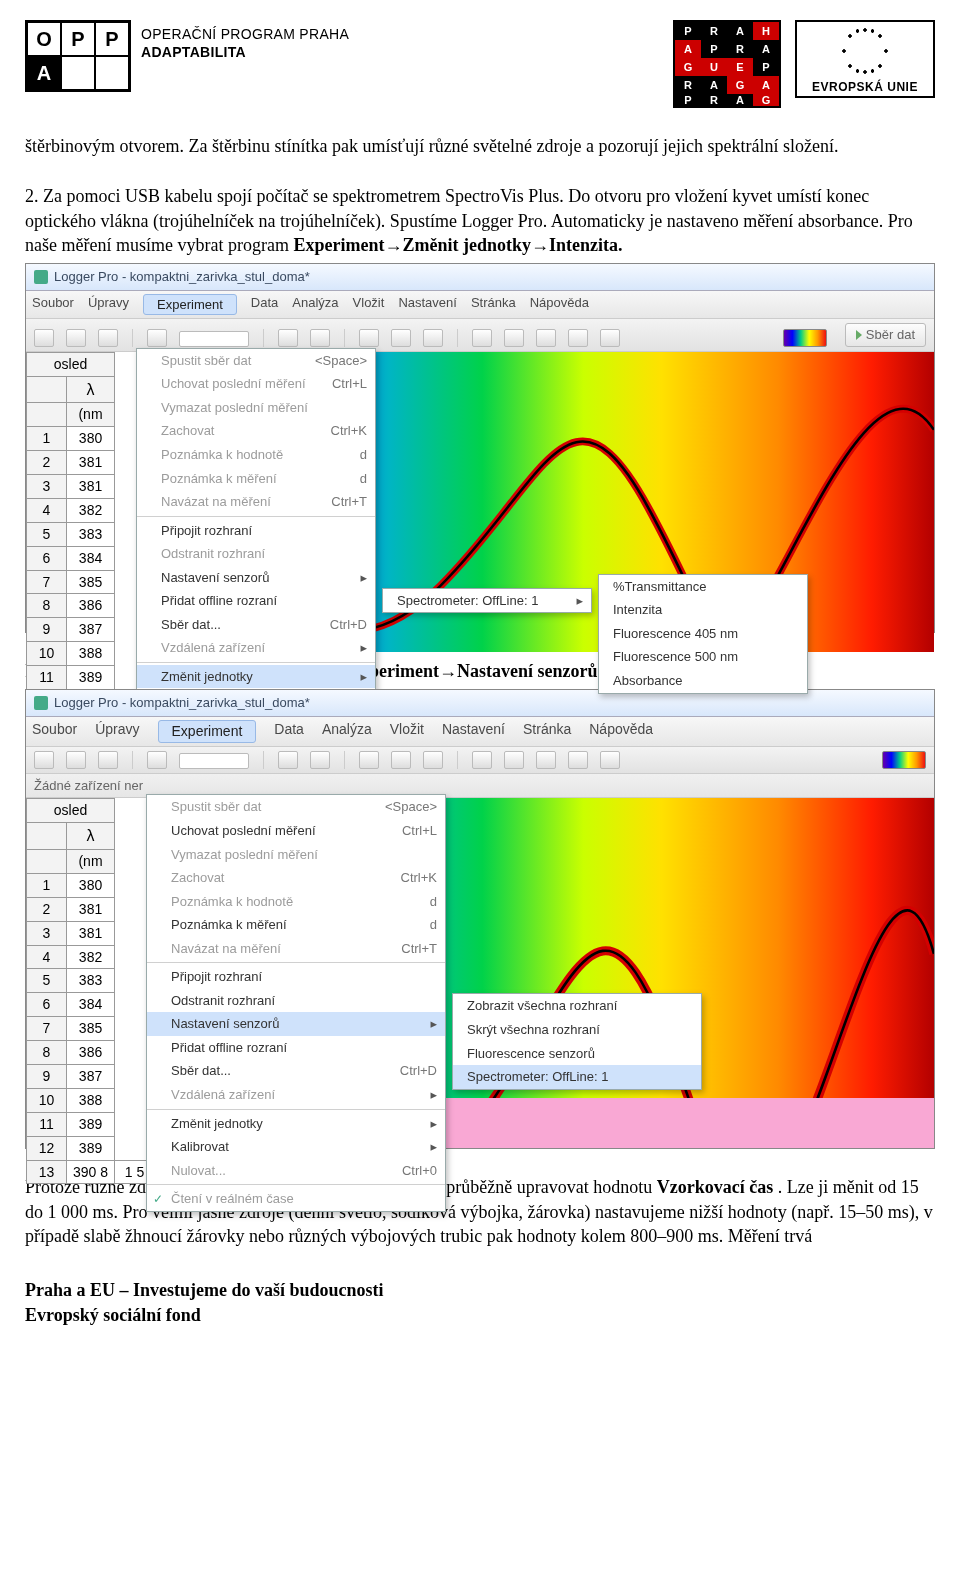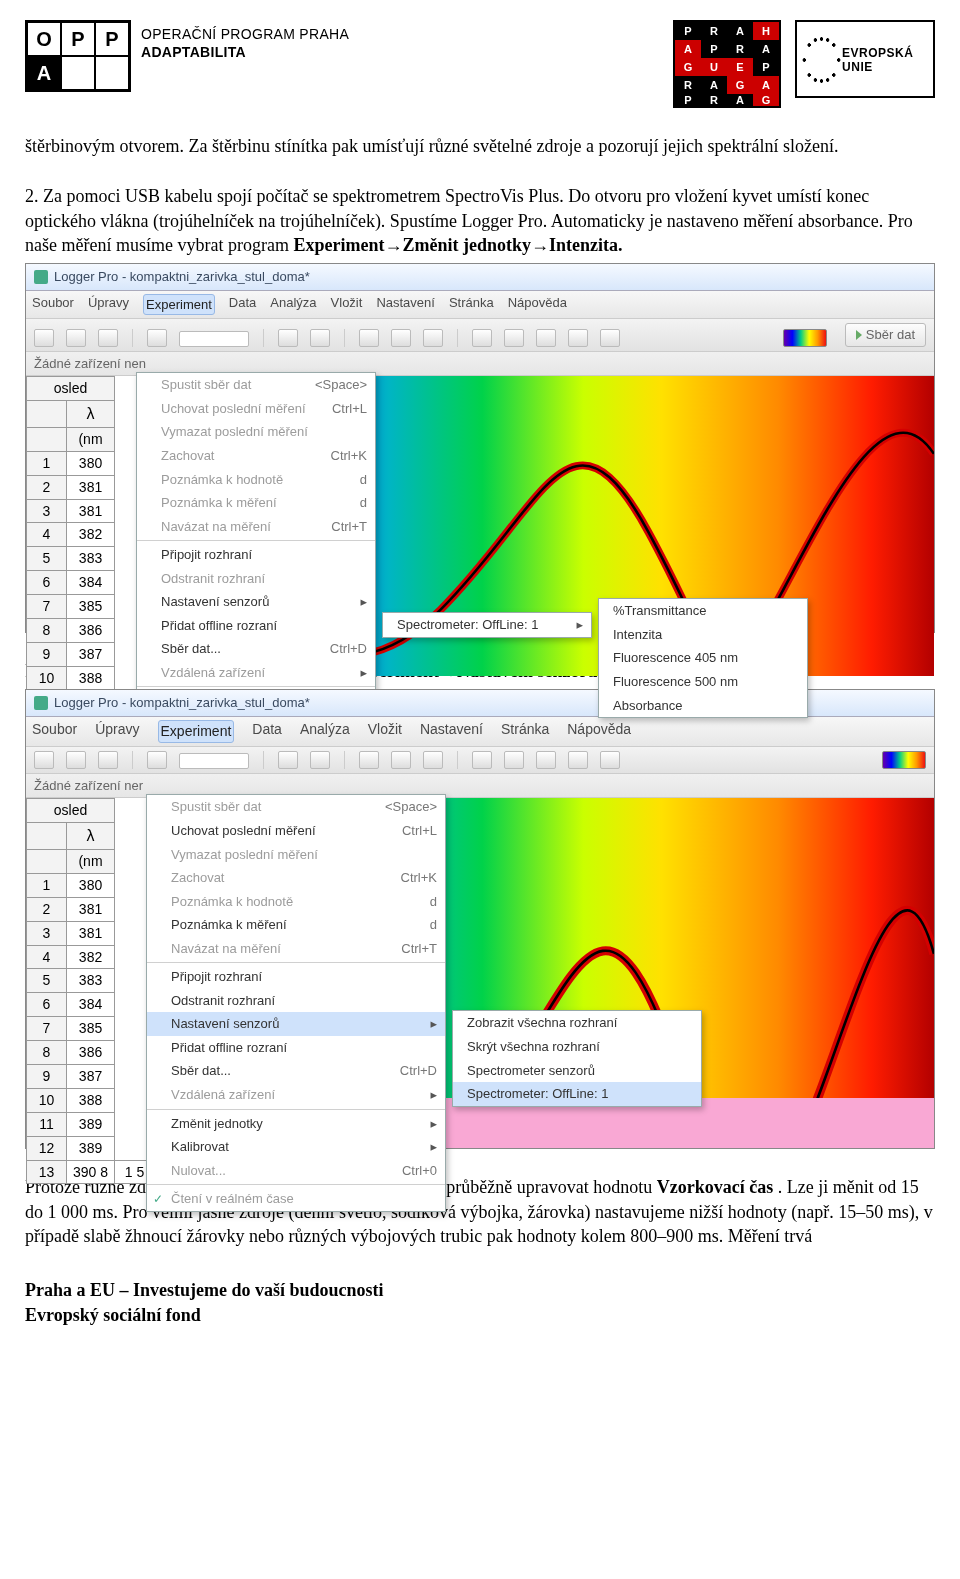--- a/index.html
+++ b/index.html
@@ -18,21 +18,21 @@
   .hdr-left { display: flex; align-items: flex-start; gap: 10px; }
   .oppa-mark { display: grid; grid-template-columns: repeat(3,34px); grid-template-rows: repeat(2,34px); border: 2px solid #000; }
   .oppa-mark > div { border: 1px solid #000; display: flex; align-items: center; justify-content: center; font: 700 20px Arial, sans-serif; }
   .oppa-mark .blk { background: #000; color: #fff; }
   .oppa-txt { font: 14px Arial, sans-serif; line-height: 1.25; letter-spacing: .3px; padding-top: 6px; }
   .hdr-right { display: flex; align-items: flex-start; gap: 14px; }
   .praha-mark { display: grid; grid-template-columns: repeat(4,26px); grid-template-rows: repeat(4,18px); border: 2px solid #000; }
   .praha-mark > div { display:flex; align-items:center; justify-content:center; font: 700 11px Arial,sans-serif; }
   .praha-mark .b { background:#000; color:#fff; }
   .praha-mark .r { background:#c00; color:#fff; }
-  .eu-box { border: 2px solid #000; width: 140px; height: 78px; display:flex; flex-direction:row; align-items:center; justify-content:space-between; padding:4px 4px 2px; }
+  .eu-box { border: 2px solid #000; width: 140px; height: 78px; display:flex; flex-direction:column; align-items:center; justify-content:space-between; padding:4px 4px 2px; }
   .eu-stars { width: 50px; height: 50px; border-radius: 50%; position: relative; }
   .eu-stars::before { content:""; position:absolute; inset:0; background:
     radial-gradient(circle at 50% 8%, #000 1.5px, transparent 2px),
     radial-gradient(circle at 50% 92%, #000 1.5px, transparent 2px),
     radial-gradient(circle at 8% 50%, #000 1.5px, transparent 2px),
     radial-gradient(circle at 92% 50%, #000 1.5px, transparent 2px),
     radial-gradient(circle at 20% 20%, #000 1.5px, transparent 2px),
     radial-gradient(circle at 80% 20%, #000 1.5px, transparent 2px),
     radial-gradient(circle at 20% 80%, #000 1.5px, transparent 2px),
     radial-gradient(circle at 80% 80%, #000 1.5px, transparent 2px),
@@ -44,21 +44,21 @@
   .eu-label { font: 700 12px Arial,sans-serif; letter-spacing: .5px; }
 
   .para { margin: 26px 0 6px; }
   .bold { font-weight: 700; }
 
   
   .app-shot { border: 1px solid #888; margin: 4px 0 6px; background:#f9a8d4; font-family: "Segoe UI", Tahoma, Arial, sans-serif; font-size: 13px; }
   .app-title { background: linear-gradient(#f5f9ff,#d8e7fb); padding: 4px 8px; color:#3a4a60; border-bottom:1px solid #aab; display:flex; align-items:center; gap:6px; }
   .title-icon { width:14px; height:14px; background:#4a8; border-radius:2px; }
   .menubar { background: linear-gradient(#f7f7f7,#e7e7e7); padding: 3px 6px; display:flex; gap:14px; color:#4a4a4a; border-bottom:1px solid #ccc; }
-  .menubar span.open { background:#cfe2fb; border:1px solid #98b9e6; padding:1px 2px; border-radius:3px; color:#222; }
+  .menubar span.open { background:#cfe2fb; border:1px solid #98b9e6; padding:1px 13px; border-radius:3px; color:#222; }
   .toolbar { background: linear-gradient(#f3f3f3,#e2e2e2); padding: 4px 8px; display:flex; align-items:flex-end; gap:12px; border-bottom:1px solid #ccc; }
   .tb-btn { width:20px; height:18px; background: linear-gradient(#fff,#ddd); border:1px solid #bbb; border-radius:2px; }
   .tb-sep { width:1px; height:18px; background:#ccc; margin:0 2px; }
   .tb-zoom { width:70px; height:16px; background:#fff; border:1px solid #bbb; border-radius:2px; }
   .tb-spectrum { margin-left:auto; width:44px; height:18px; background:linear-gradient(90deg,#60a,#00f,#0c8,#ff0,#f90,#e11); border:1px solid #888; border-radius:2px; }
   .tb-sberdat { margin-left:6px; padding:2px 10px; background:linear-gradient(#fdfdfd,#e6e6e6); border:1px solid #bbb; border-radius:3px; color:#666; display:flex; align-items:center; gap:4px; }
   .tb-sberdat .tri { width:0;height:0;border-left:6px solid #6a6;border-top:5px solid transparent;border-bottom:5px solid transparent; }
 
   .statusrow { background:linear-gradient(#f0f0f0,#e6e6e6); padding:3px 8px; color:#666; border-bottom:1px solid #ccc; }
 
@@ -185,21 +185,20 @@
       <div class="tb-btn"></div>
       <div class="tb-btn"></div>
       <div class="tb-btn"></div>
       <div class="tb-btn"></div>
       <div class="tb-spectrum"></div>
       <div class="tb-sberdat">
         <span class="tri"></span>
         <span>Sběr dat</span>
       </div>
     </div>
-    <div class="statusrow">Žádné zařízení nen</div>
 
     <div class="body-row" style="height:280px; position:relative;">
 
       <table class="wltab">
         <tbody>
             <tr>
               <th colspan="2">osled</th>
             </tr>
         <tr>
               <th></th>
@@ -564,29 +563,29 @@
           <div class="ctx-item dis">
             <span>Nulovat...</span>
             <span class="sc">Ctrl+0</span>
           </div>
           <div class="sep"></div>
           <div class="ctx-item dis">
             <span class="chk">✓</span>
             <span>Čtení v reálném čase</span>
           </div>
         </div>
-      <div class="submenu" id="s2sub" style="left:426px; top:212px; min-width:250px;">
+      <div class="submenu" id="s2sub" style="left:426px; top:195px; min-width:250px;">
           <div class="ctx-item">
             <span>Zobrazit všechna rozhraní</span>
           </div>
           <div class="ctx-item">
             <span>Skrýt všechna rozhraní</span>
           </div>
           <div class="ctx-item">
-            <span>Spectrometer senzorů</span>
+            <span>Fluorescence senzorů</span>
           </div>
           <div class="sep"></div>
           <div class="ctx-item hi">
             <span>Spectrometer: OffLine: 1</span>
           </div>
         </div>
     </div>
   </div>
 
   <p class="para">

